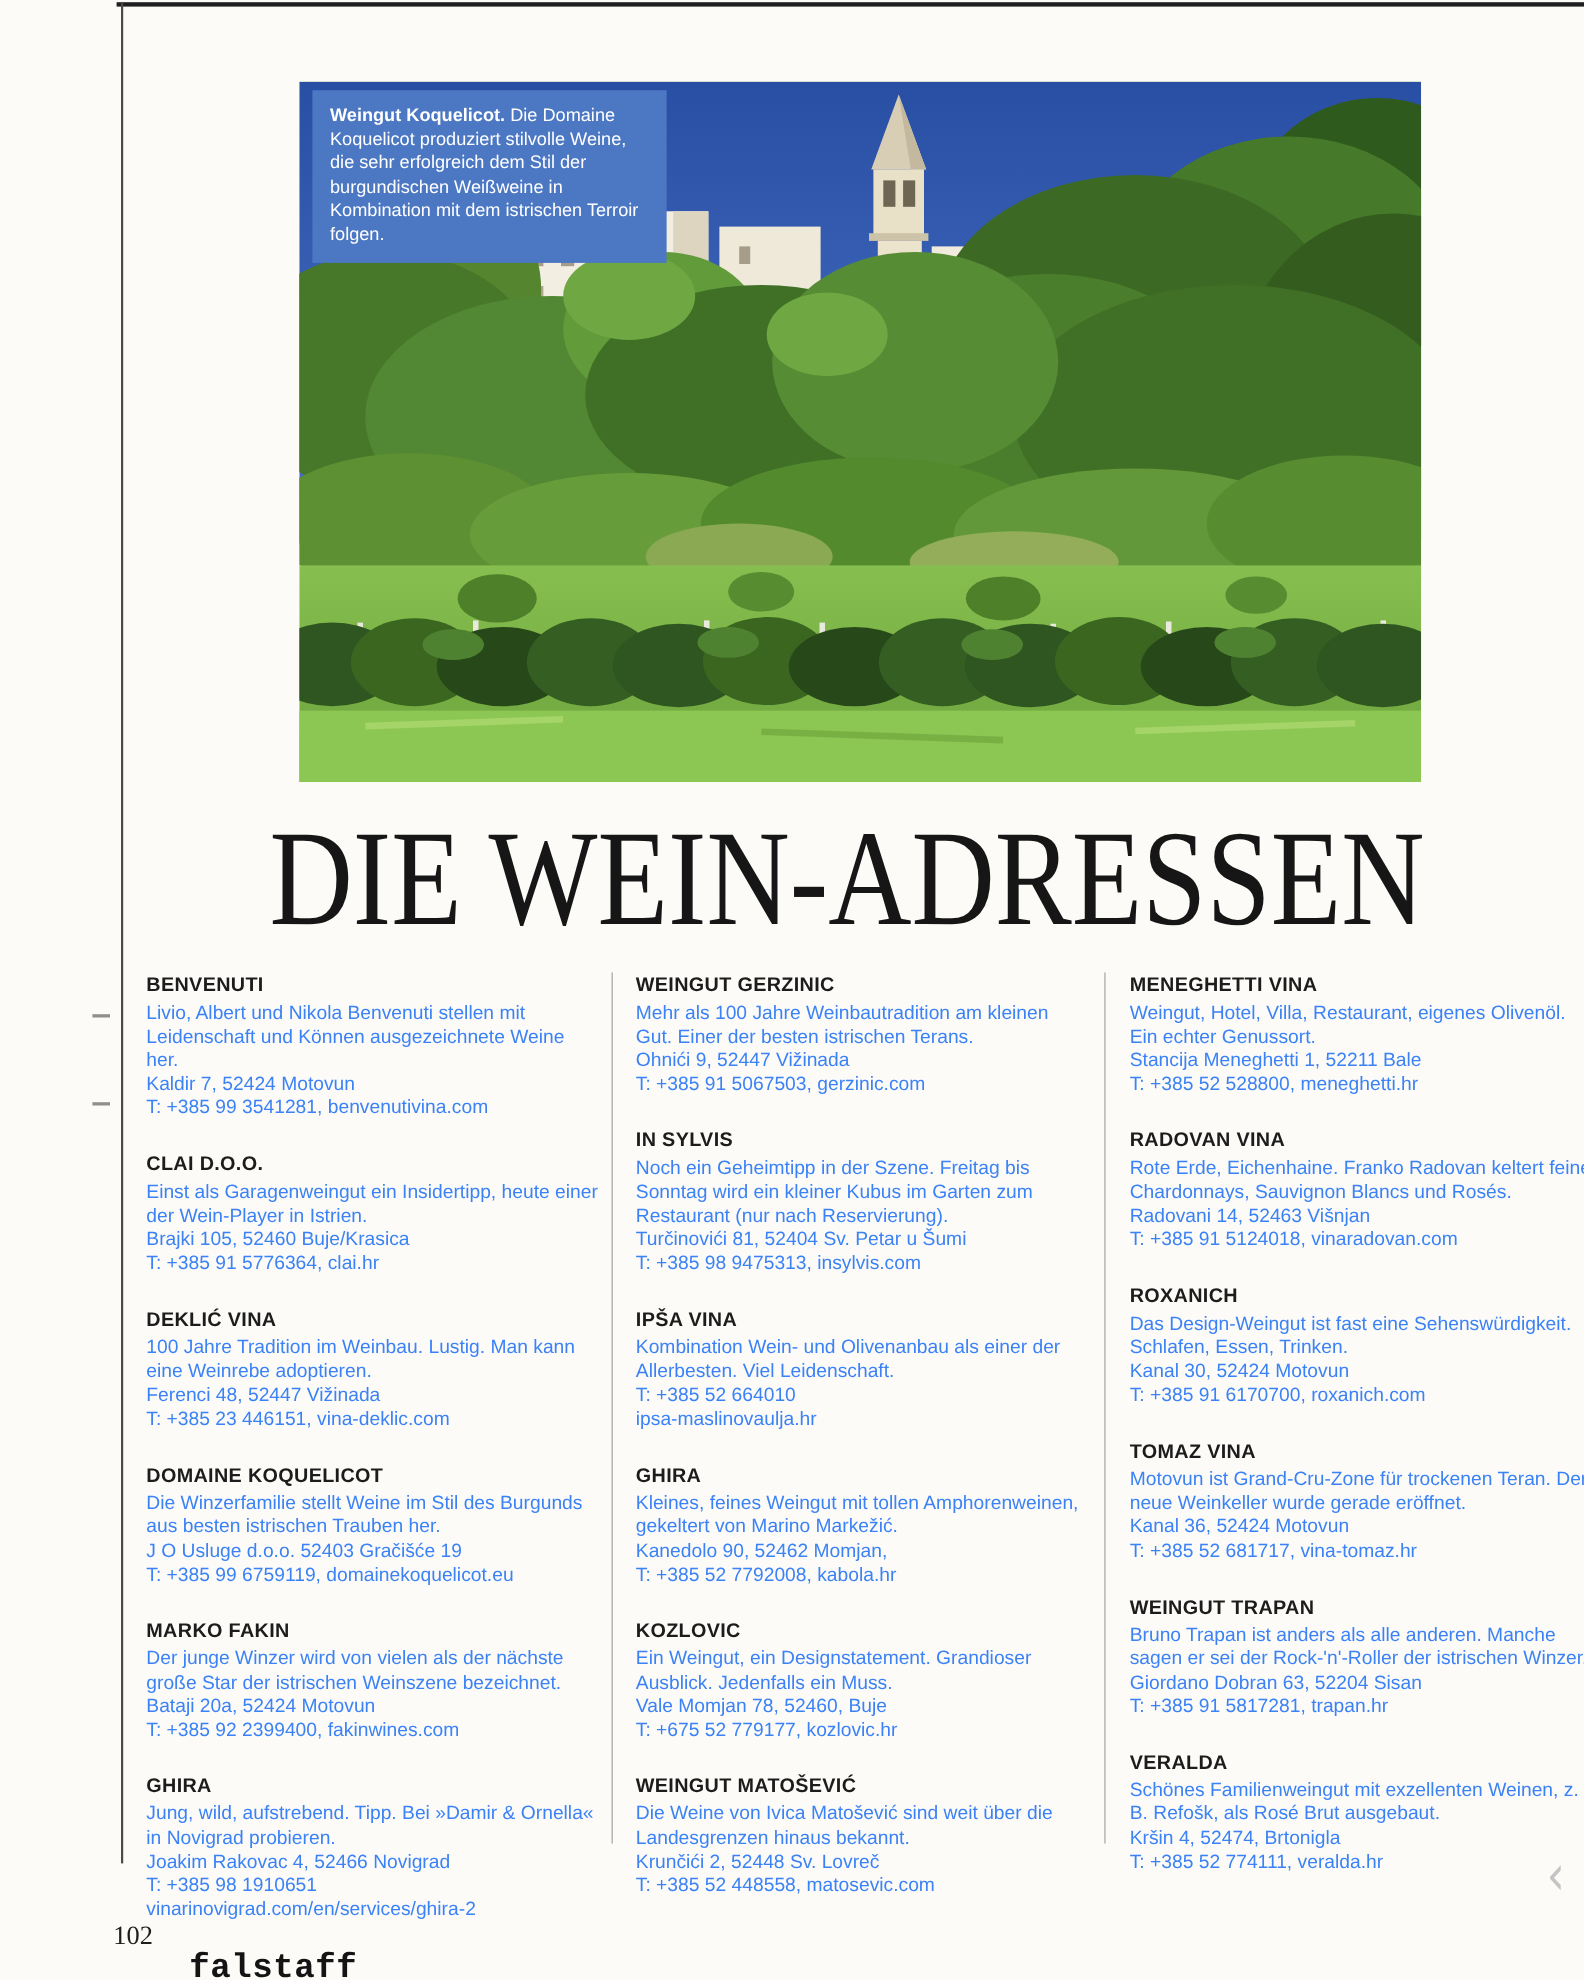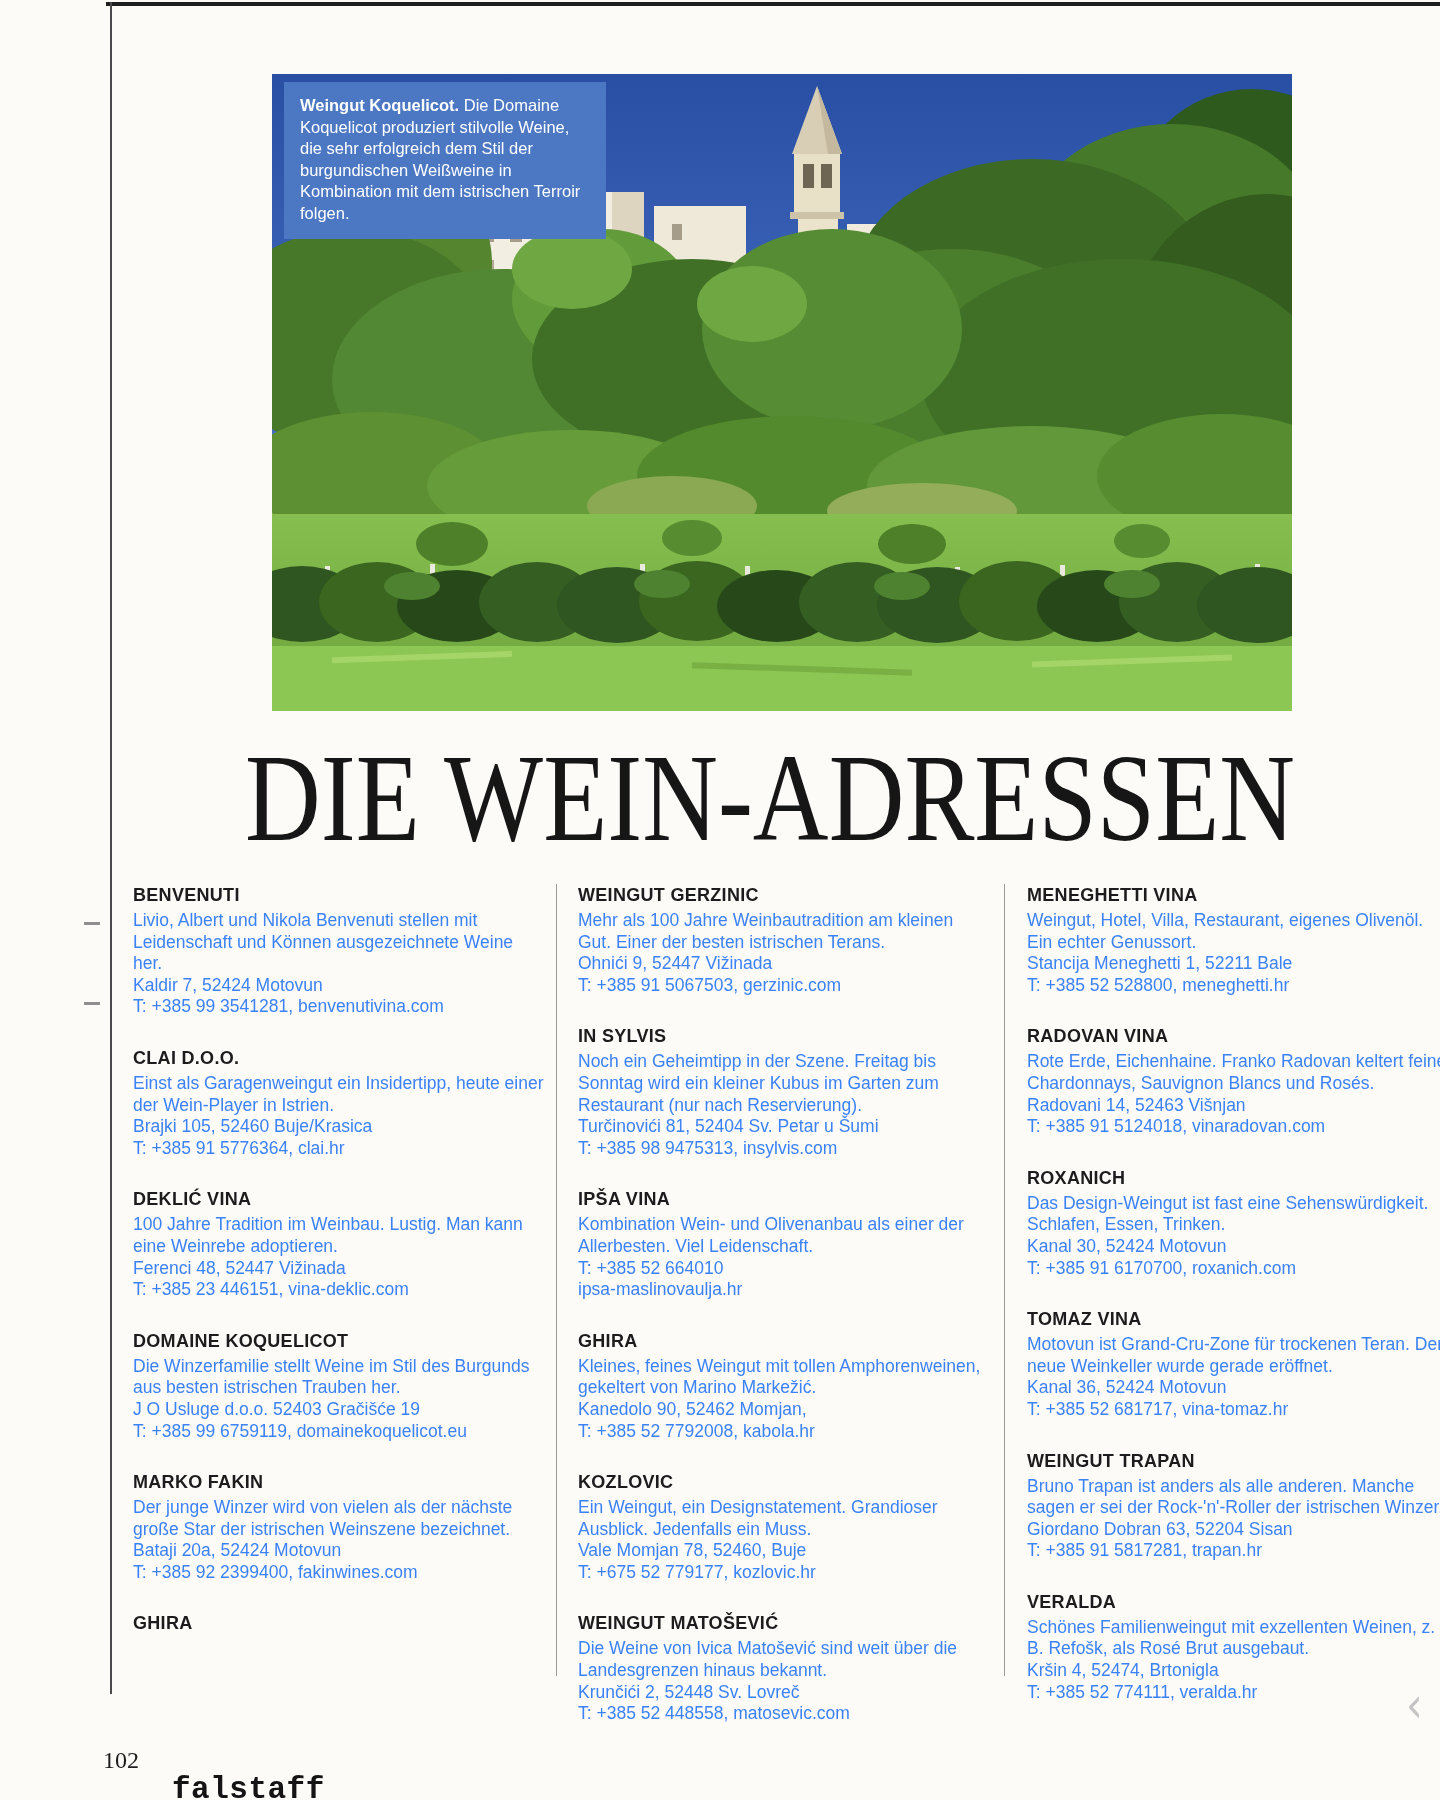--- a/index.html
+++ b/index.html
@@ -218,20 +218,26 @@
     <h3>MARKO FAKIN</h3>
     <div class="lines">
         <div class="line">Der junge Winzer wird von vielen als der nächste große Star der istrischen Weinszene bezeichnet.</div>
         <div class="line">Bataji 20a, 52424 Motovun</div>
         <div class="line">T: +385 92 2399400, fakinwines.com</div>
       </div>
   </div>
 
   <div class="entry">
     <h3>GHIRA</h3>
+    <div class="lines">
+        <div class="line">Jung, wild, aufstrebend. Tipp. Bei »Damir &amp; Ornella« in Novigrad probieren.</div>
+        <div class="line">Joakim Rakovac 4, 52466 Novigrad</div>
+        <div class="line">T: +385 98 1910651</div>
+        <div class="line">vinarinovigrad.com/en/services/ghira-2</div>
+      </div>
   </div>
 </div>
 <div class="col c2">
   <div class="entry">
     <h3>WEINGUT GERZINIC</h3>
     <div class="lines">
         <div class="line">Mehr als 100 Jahre Weinbautradition am kleinen Gut. Einer der besten istrischen Terans.</div>
         <div class="line">Ohnići 9, 52447 Vižinada</div>
         <div class="line">T: +385 91 5067503, gerzinic.com</div>
       </div>

